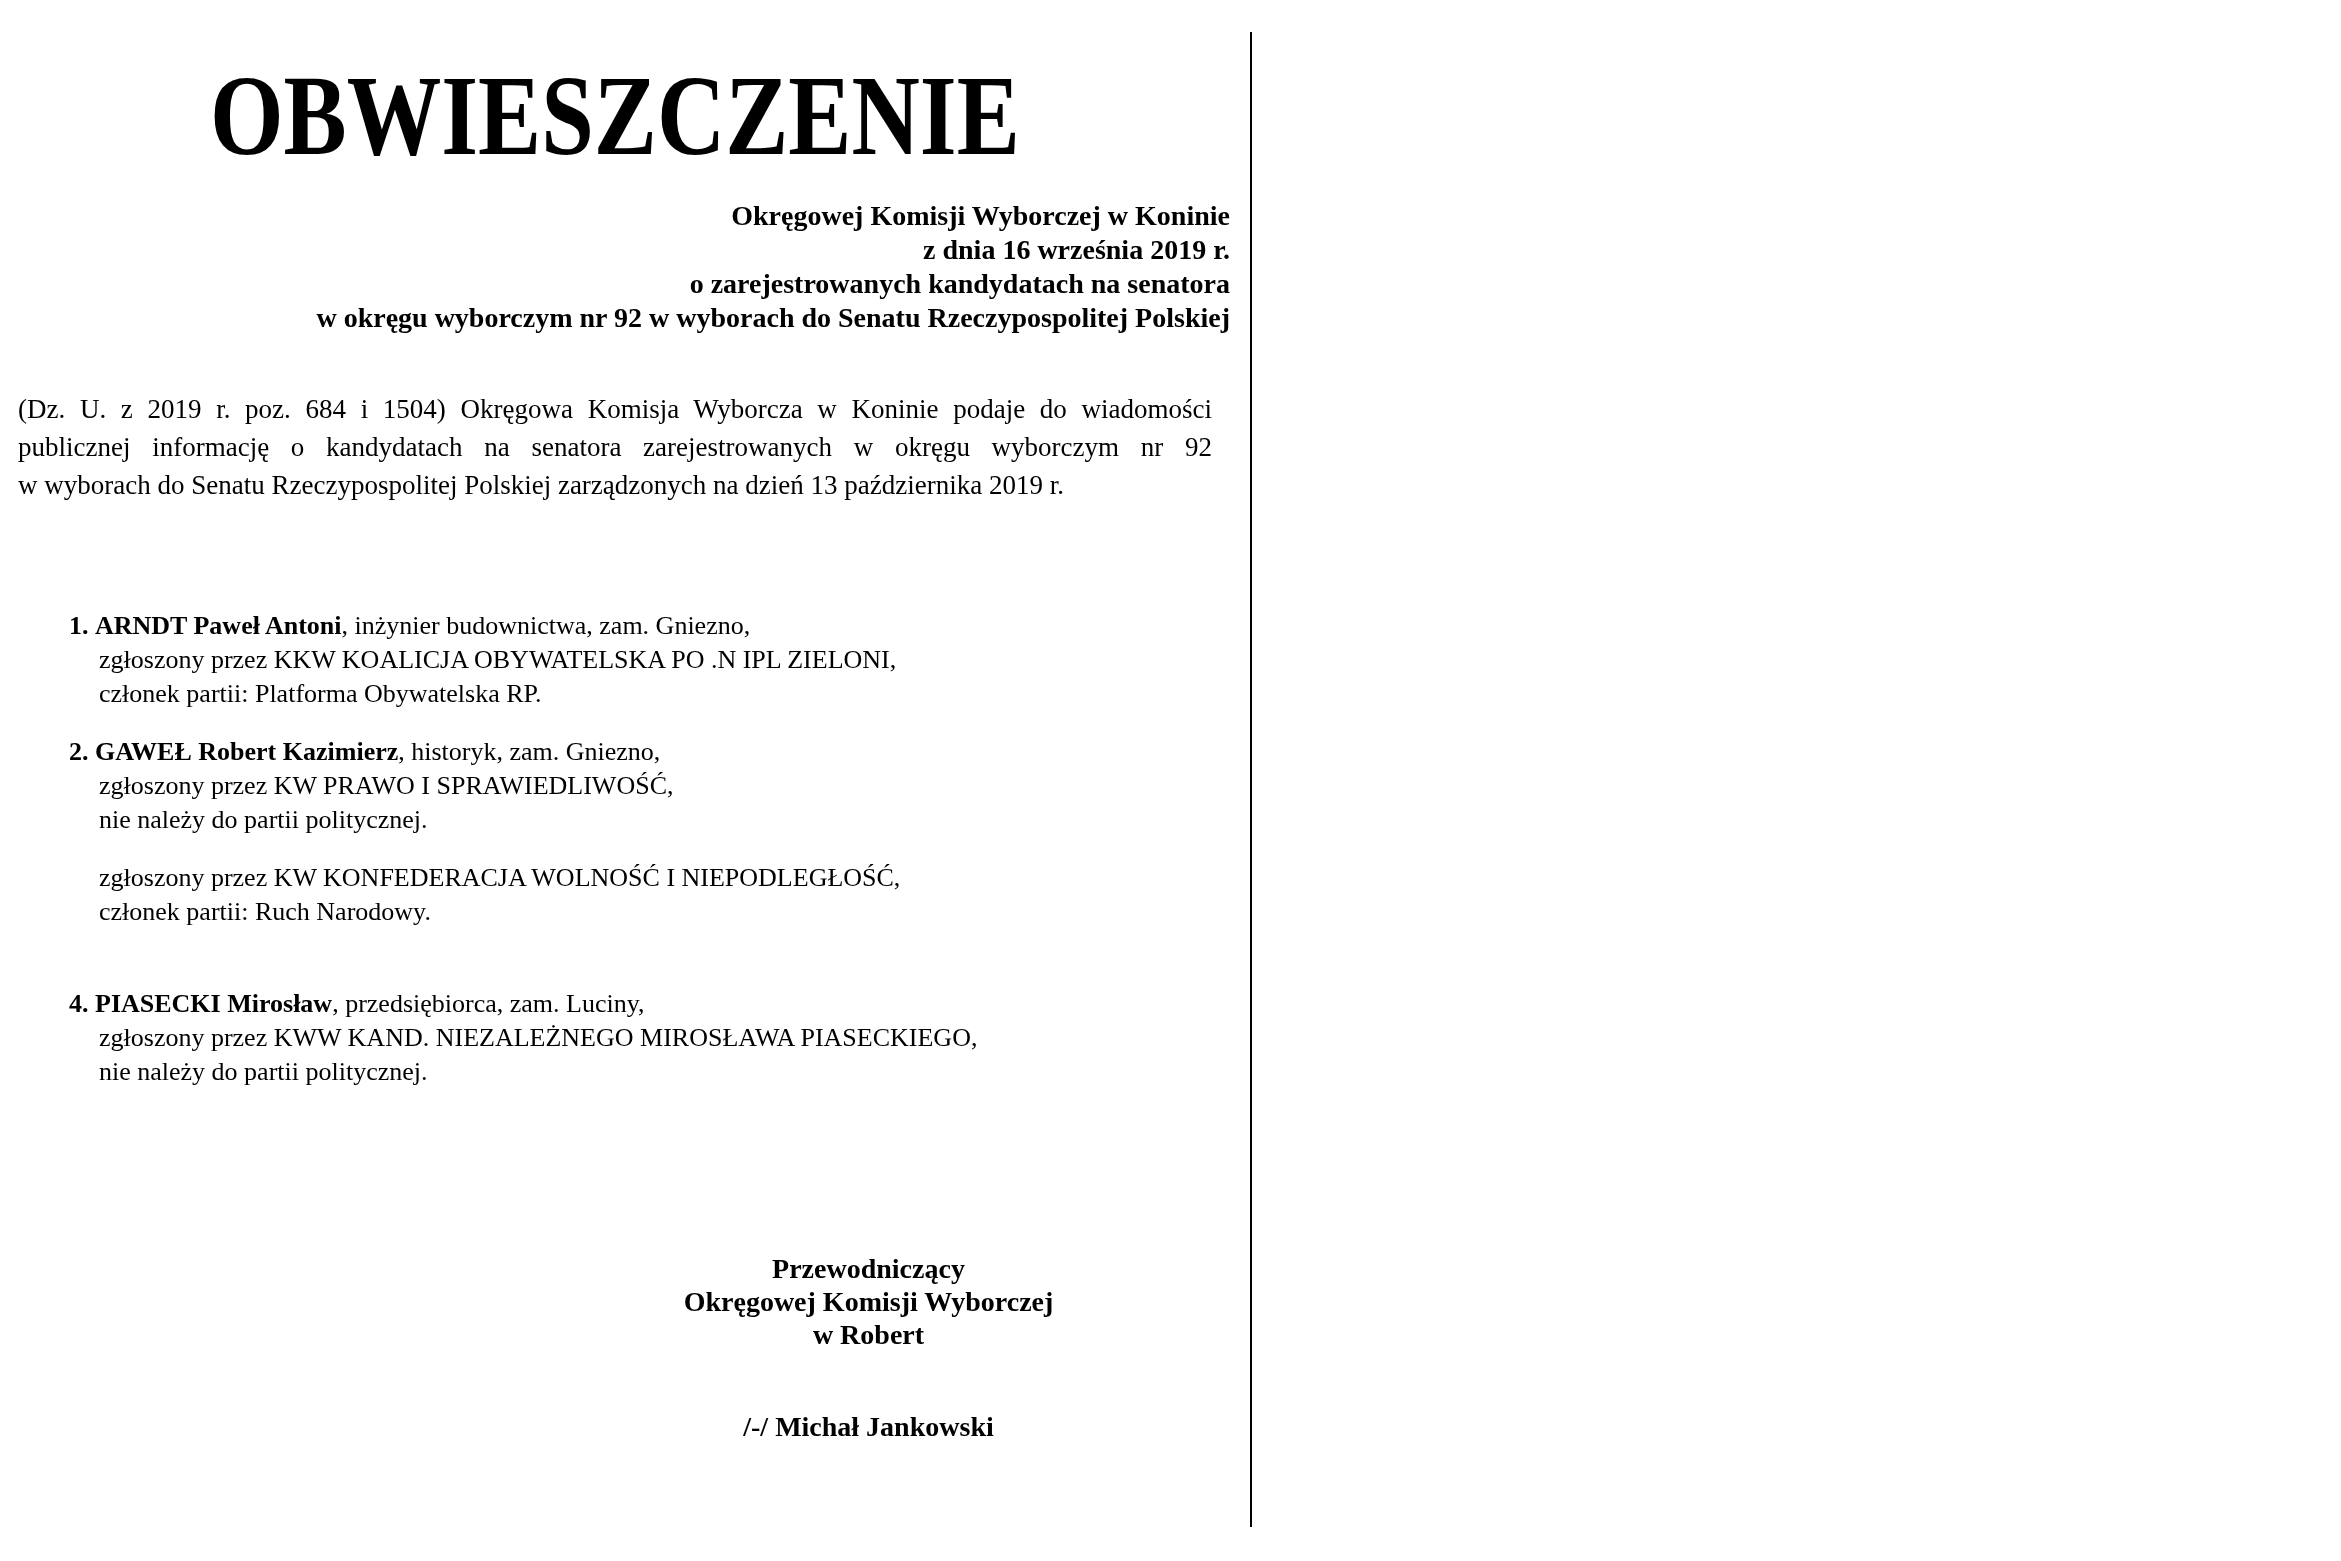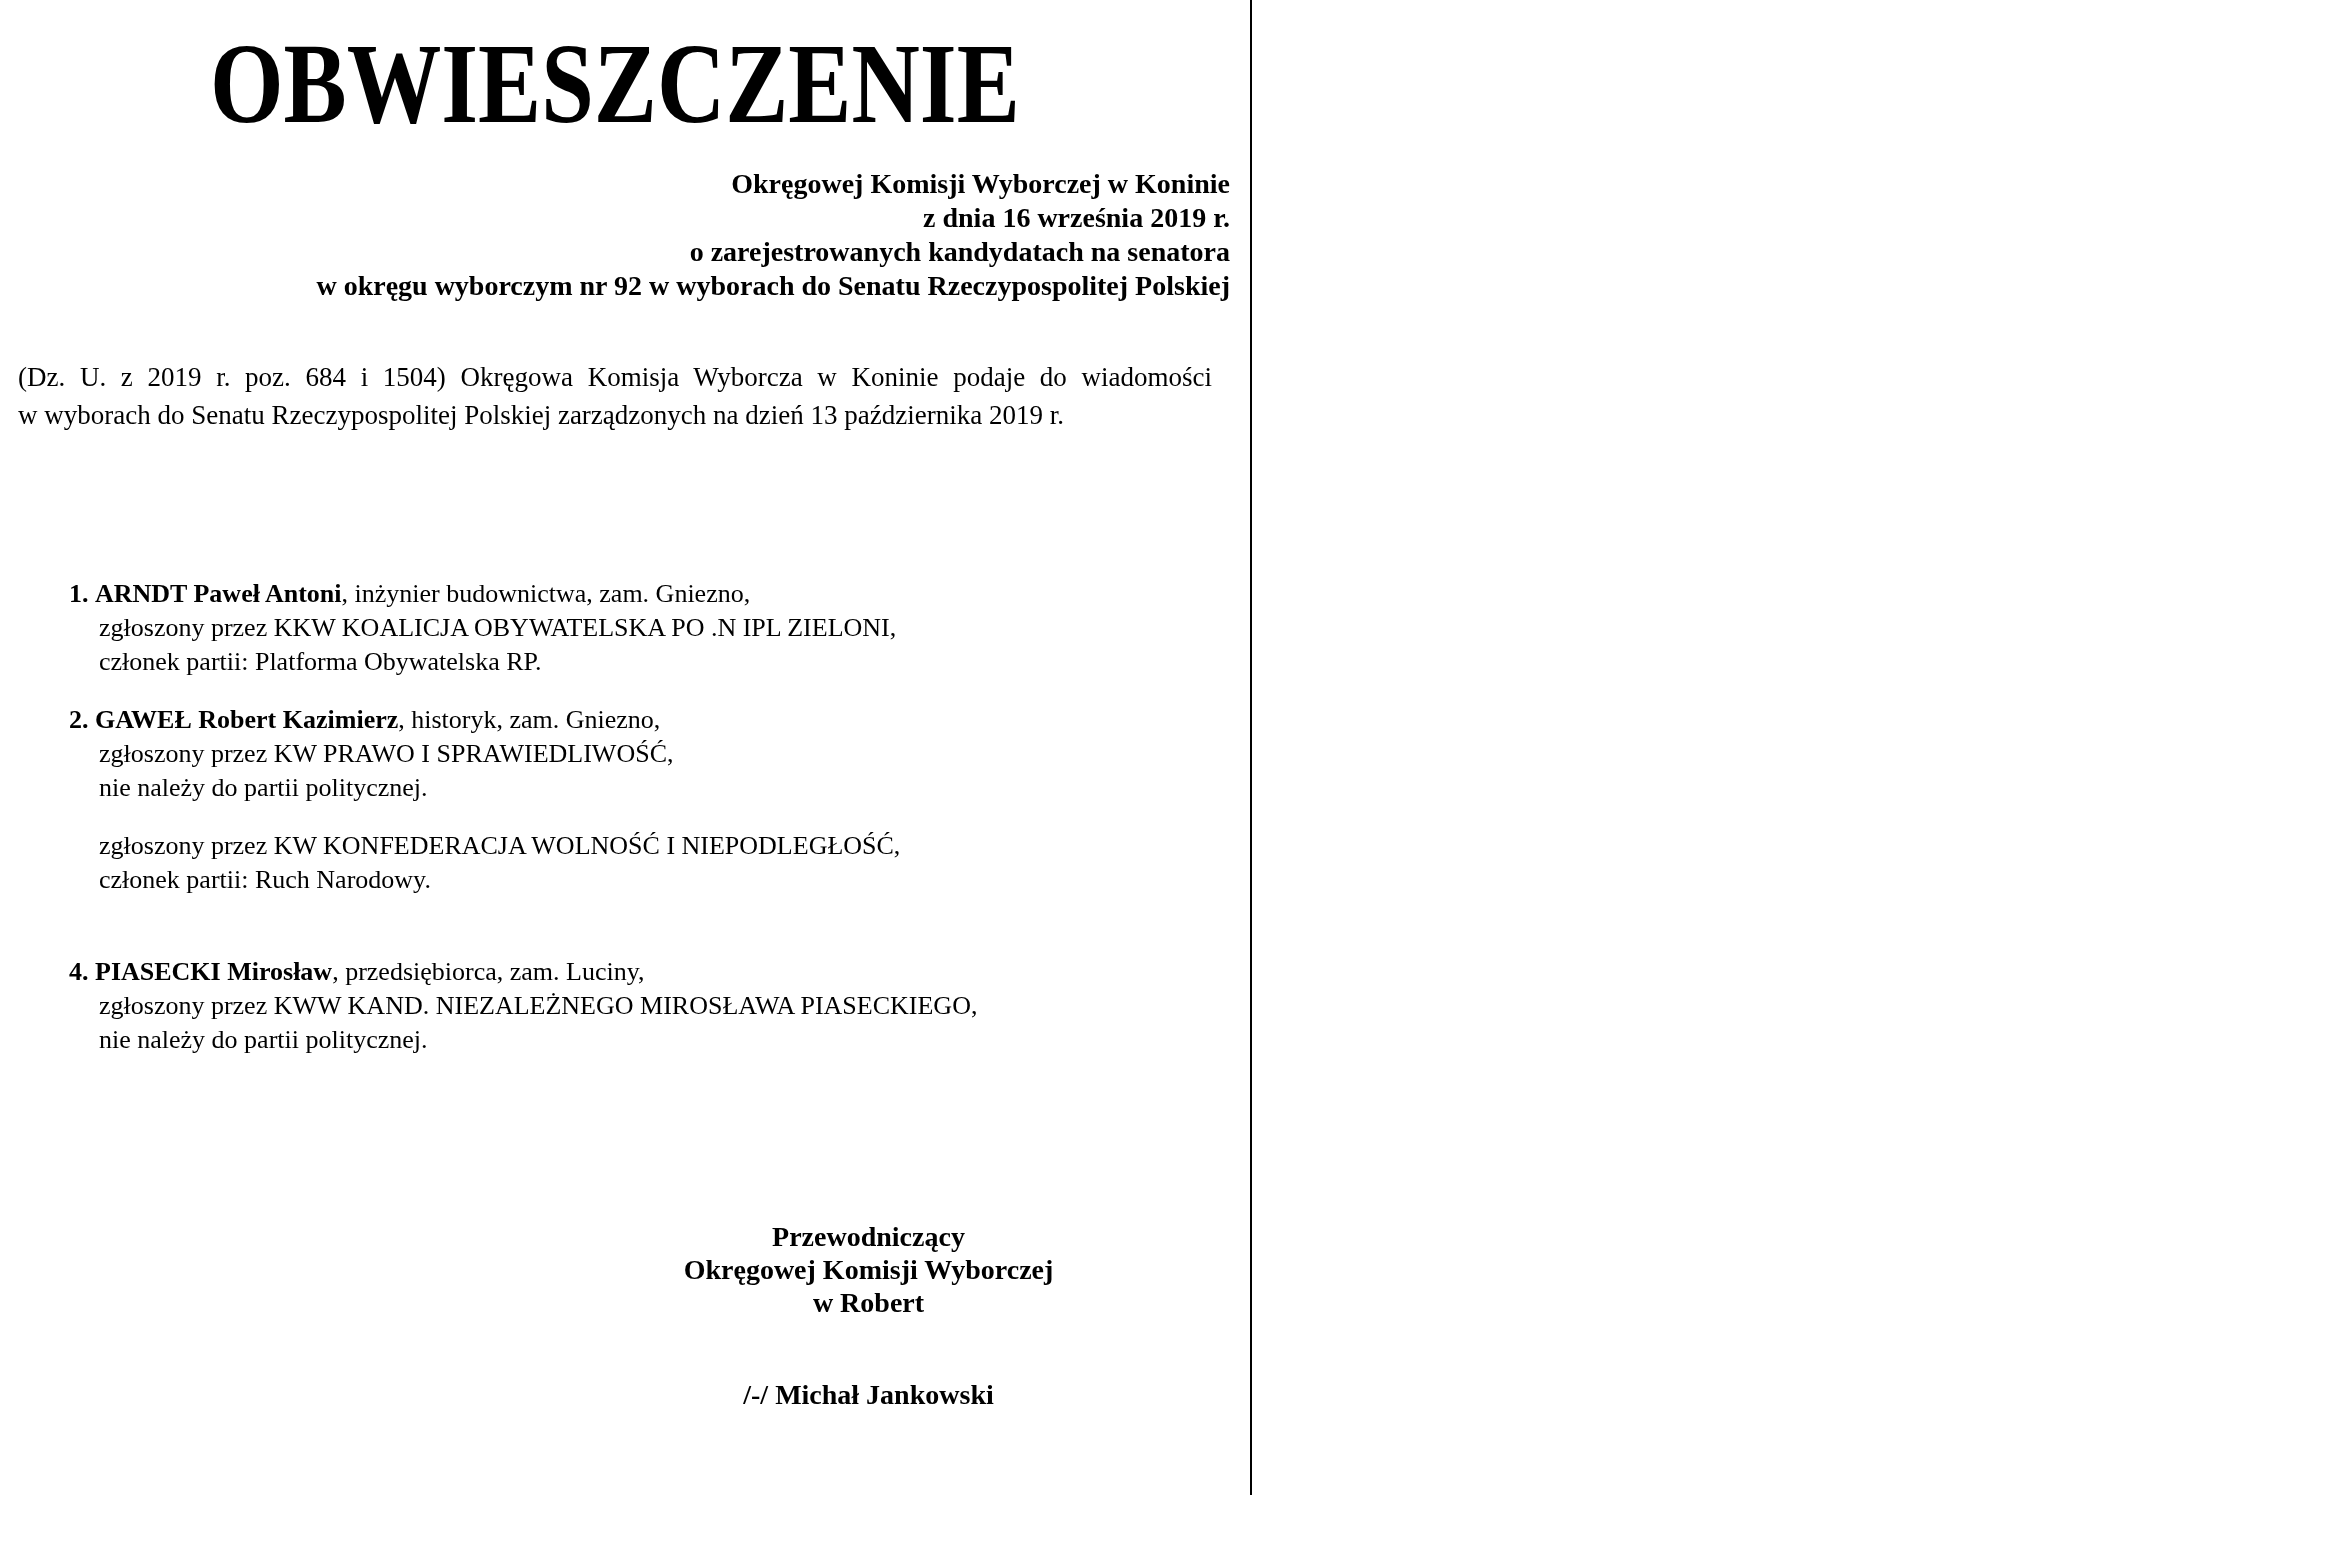--- a/index.html
+++ b/index.html
@@ -5,21 +5,21 @@
   html, body { margin: 0; padding: 0; }
   body {
     width: 2342px;
     height: 1561px;
     background: #ffffff;
     color: #000000;
     font-family: "Liberation Serif", "DejaVu Serif", serif;
     position: relative;
     overflow: hidden;
   }
-  .abs { position: absolute; }
+  .abs { position: absolute; margin-top: 32px; }
 
   
   .title-wrap {
     left: 0; top: 23px; width: 1230px;
     text-align: center;
   }
   .title-text {
     display: inline-block;
     font-weight: 700;
     font-size: 114px;
@@ -89,20 +89,21 @@
 
 <div class="abs subtitle">
   <div>Okręgowej Komisji Wyborczej w Koninie</div>
   <div>z dnia 16 września 2019 r.</div>
   <div>o zarejestrowanych kandydatach na senatora</div>
   <div>w okręgu wyborczym nr 92 w wyborach do Senatu Rzeczypospolitej Polskiej</div>
 </div>
 
 <div class="abs intro">
   <div class="just">(Dz. U. z 2019 r. poz. 684 i 1504) Okręgowa Komisja Wyborcza w Koninie podaje do wiadomości</div>
+  <div class="just">publicznej informację o kandydatach na senatora zarejestrowanych w okręgu wyborczym nr 92</div>
   <div class="last">w wyborach do Senatu Rzeczypospolitej Polskiej zarządzonych na dzień 13 października 2019 r.</div>
 </div>
 
 <div class="abs cand" style="top:577px">
   <div><span class="b">1.</span> <span class="b">ARNDT Paweł Antoni</span><span>, inżynier budownictwa, zam. Gniezno,</span></div>
   <div class="cont">zgłoszony przez KKW KOALICJA OBYWATELSKA PO .N IPL ZIELONI,</div>
   <div class="cont">członek partii: Platforma Obywatelska RP.</div>
 </div>
 
 <div class="abs cand" style="top:703px">

